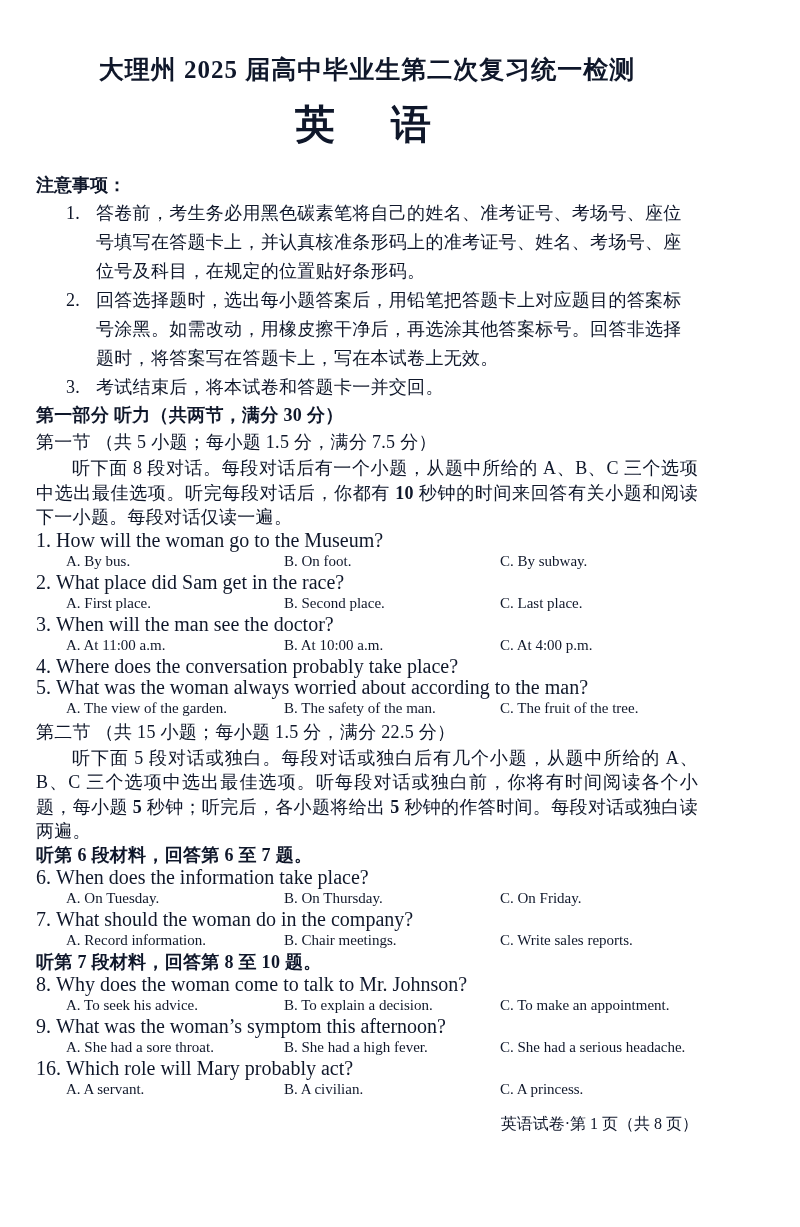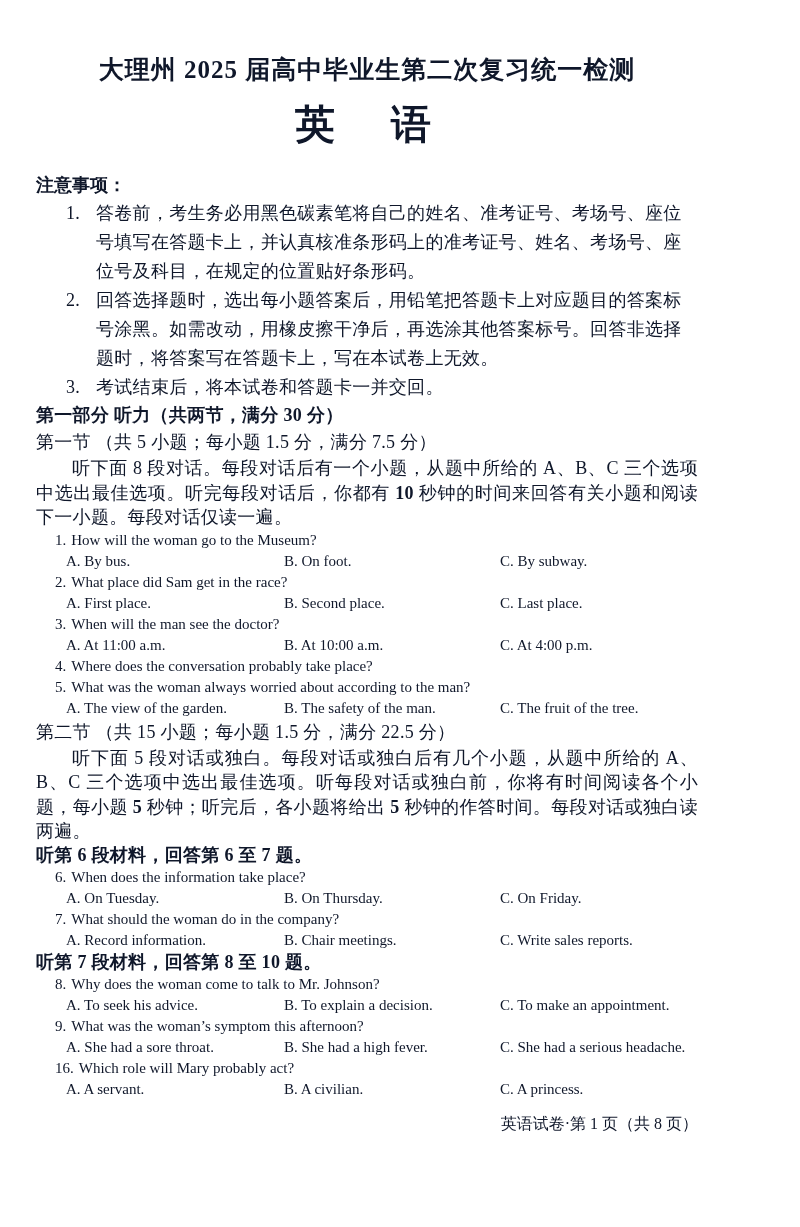--- a/index.html
+++ b/index.html
@@ -12,21 +12,21 @@
   .doc-title{font-size:25px;font-weight:bold;text-align:center;line-height:30px;letter-spacing:1px;}
   .subject{font-size:40px;font-weight:bold;text-align:center;margin-top:16px;line-height:48px;letter-spacing:8px;}
   .notice-heading{font-size:18px;font-weight:bold;margin-top:22px;line-height:28px;}
   .notice-list{margin:0;}
   .notice-item{font-size:18px;line-height:29px;margin-left:60px;text-indent:-30px;letter-spacing:0.3px;}
   .notice-num{display:inline-block;width:30px;text-indent:0;}
   .part-heading{font-size:18px;font-weight:bold;line-height:27px;letter-spacing:0.3px;}
   .sec-heading{font-size:18px;line-height:27px;letter-spacing:0.3px;}
   .intro{font-size:18px;line-height:24.5px;text-indent:2em;margin:0;letter-spacing:0.3px;text-align:justify;}
   .b{font-weight:bold;}
-  .q-line{font-size:15px;line-height:21px;margin-left:19px;}
+  .q-line{font-size:20px;line-height:21px;}
   .q-num{margin-right:5px;}
   .opt-row{display:flex;padding-left:30px;font-size:15px;line-height:21px;}
   .opt-a{width:218px;}
   .opt-b{width:216px;}
   .opt-c{flex:1;}
   .material-line{font-size:18px;font-weight:bold;line-height:23px;letter-spacing:0.3px;}
   .page-footer{text-align:right;font-size:16px;margin-top:13px;line-height:22px;}
 </style>
 </head>
 <body>

